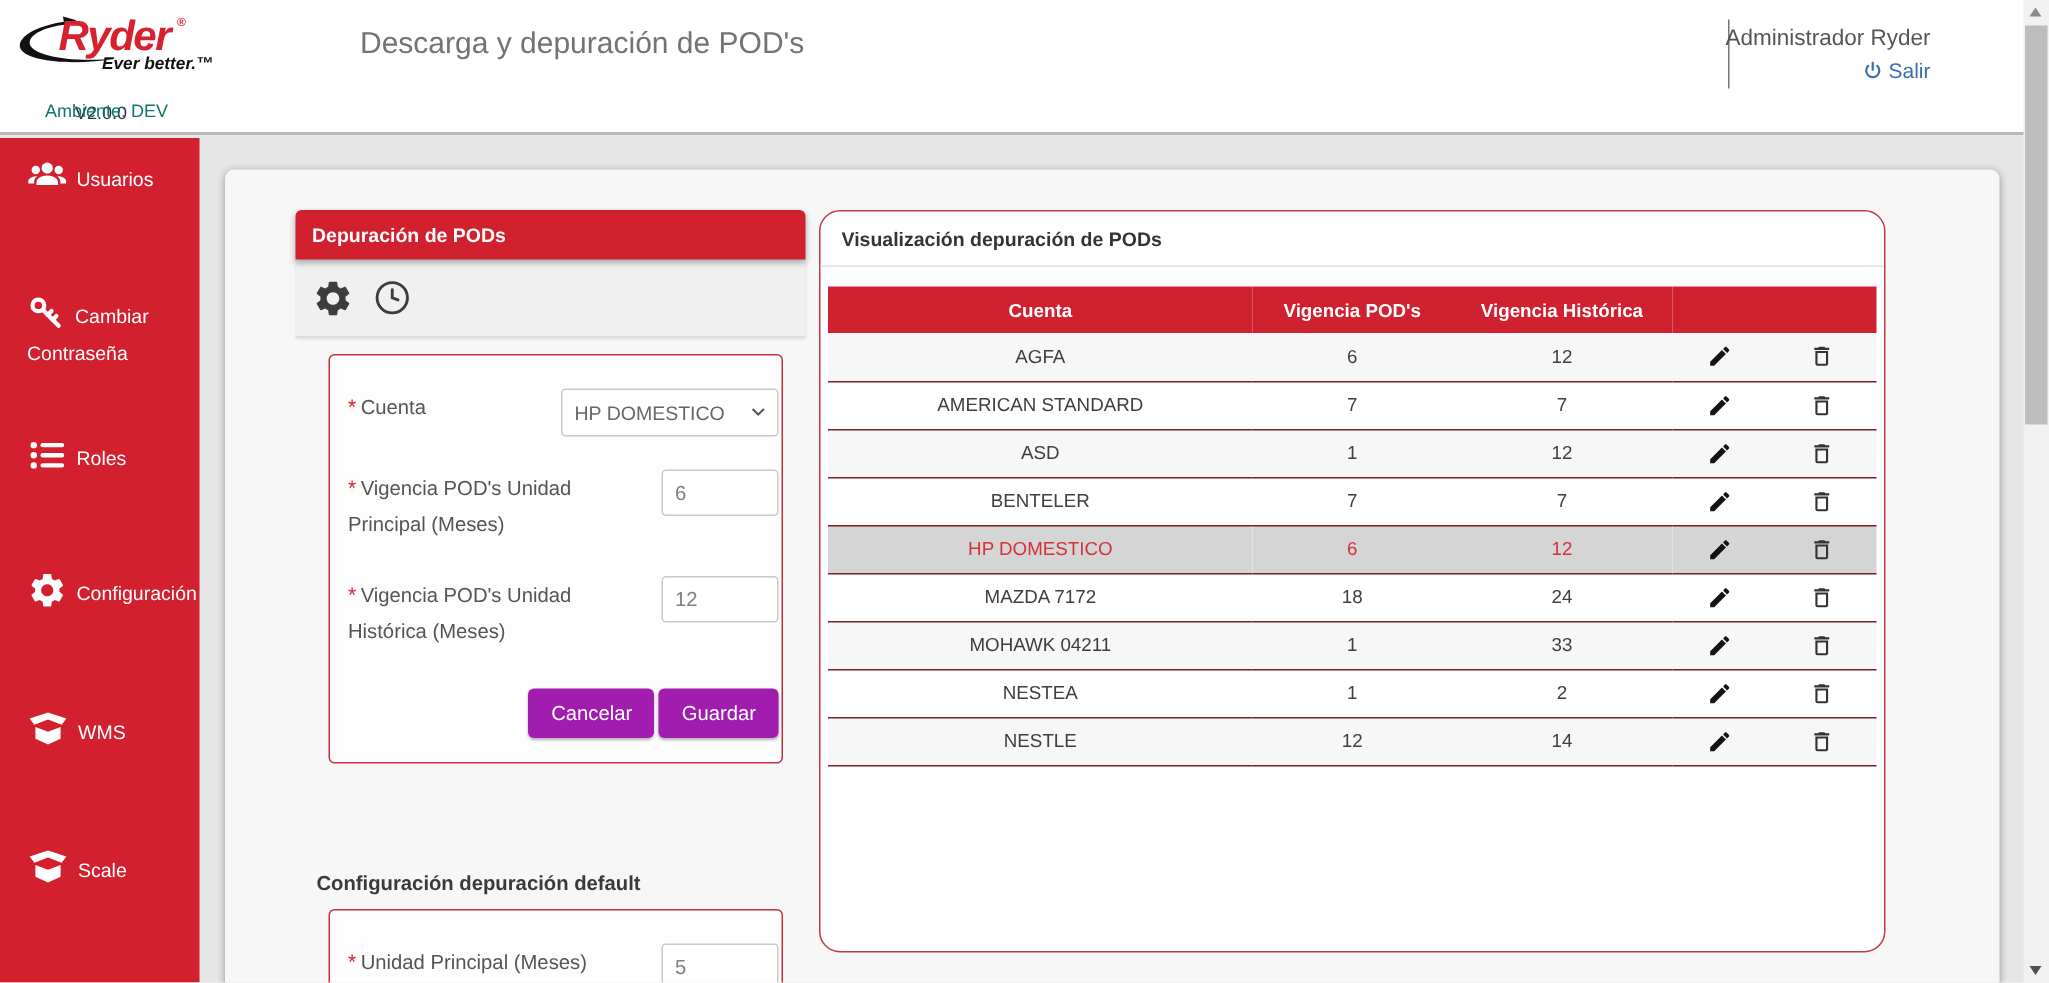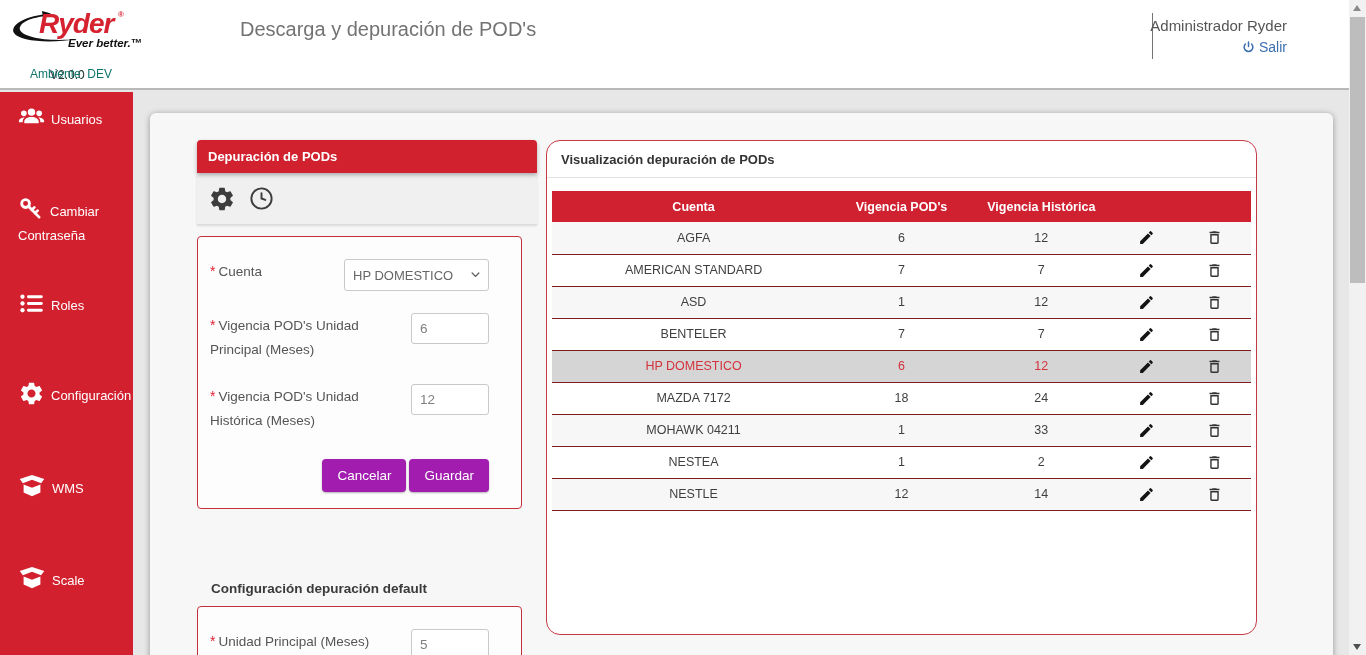--- a/index.html
+++ b/index.html
@@ -36,21 +36,21 @@
 
   
   .card { position:absolute; left:150px; top:113px; width:1183px; height:585px; background:#f7f7f7; border-radius:6px; box-shadow:0 1px 6px rgba(0,0,0,0.35); z-index:3; }
 
   
   .form-panel { position:absolute; left:47px; top:27px; width:340px; }
   .panel-header { height:33px; background:#d2212e; border-radius:4px 4px 0 0; color:#fff; font-size:13px; font-weight:bold; line-height:33px; padding-left:11px; box-shadow:0 2px 4px rgba(0,0,0,0.3); position:relative; z-index:2; }
   .panel-toolbar { height:52px; background:#f0f0f0; display:flex; align-items:center; padding-left:11px; gap:12px; border-bottom:1px solid #dcdcdc; box-shadow:0 1px 2px rgba(0,0,0,0.12); }
   .tool-btn { display:flex; align-items:center; justify-content:center; cursor:pointer; }
 
-  .form-box { margin:11px 15px 0 0; border:1px solid #c4303b; border-radius:4px; background:#fdfdfd; padding:14px 32px 16px 12px; }
+  .form-box { margin:11px 15px 0 22px; border:1px solid #c4303b; border-radius:4px; background:#fdfdfd; padding:14px 2px 16px 12px; }
   .field-row { display:flex; align-items:flex-start; justify-content:space-between; margin-top:22px; }
   .field-row:first-child { margin-top:8px; }
   .f-label { font-size:13.5px; color:#555; width:185px; line-height:24px; }
   .req { color:#e02030; font-size:14px; margin-right:3px; }
   .num-input { width:78px; height:31px; border:1px solid #c9c9c9; border-radius:3px; font-size:13.5px; color:#808080; padding-left:8px; background:#fff; font-family:"Liberation Sans", sans-serif; }
   .select-wrap { position:relative; width:145px; }
   .cuenta-select { width:145px; height:32px; border:1px solid #c9c9c9; border-radius:3px; font-size:13px; color:#666; padding-left:8px; background:#fff; appearance:none; -webkit-appearance:none; font-family:"Liberation Sans", sans-serif; }
   .select-chevron { position:absolute; right:6px; top:8px; pointer-events:none; }
   .btn-row { display:flex; justify-content:flex-end; gap:3px; margin-top:26px; }
   .btn { background:#a21caf; color:#fff; font-size:13.5px; border:none; border-radius:4px; padding:9px 15px; cursor:pointer; box-shadow:0 1px 2px rgba(0,0,0,0.3); font-family:"Liberation Sans", sans-serif; }

